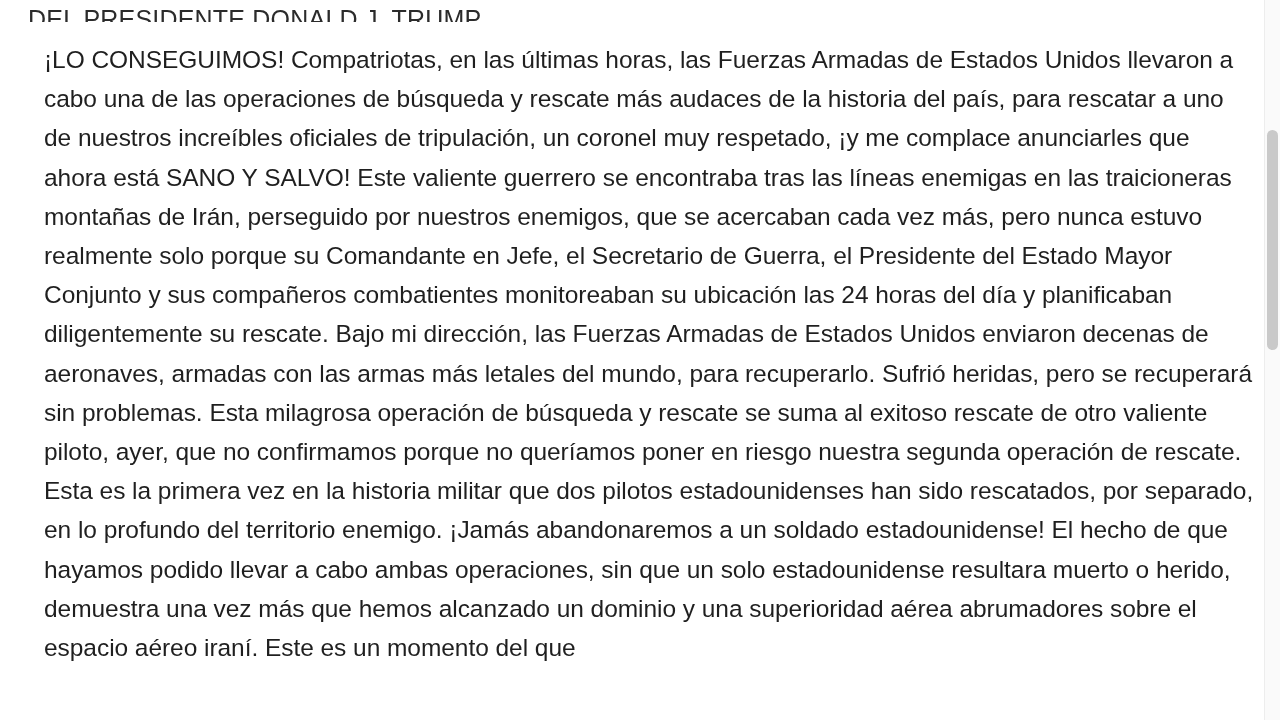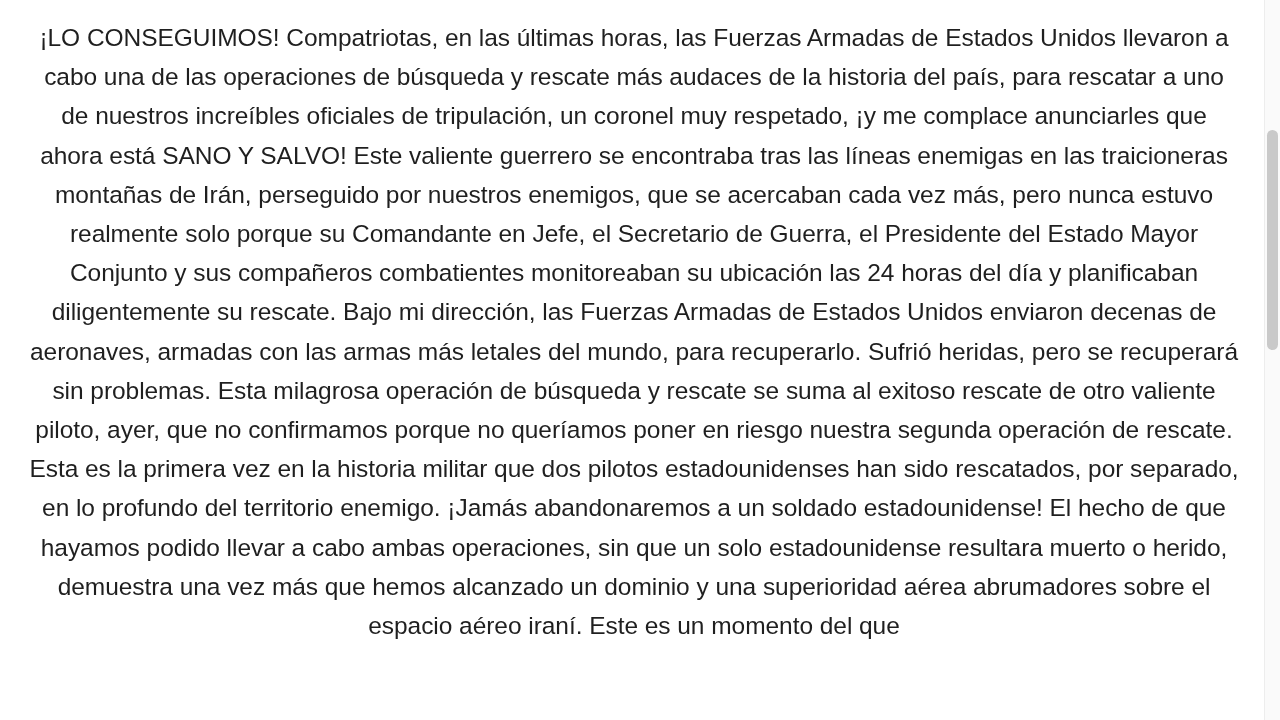--- a/index.html
+++ b/index.html
@@ -36,25 +36,25 @@
     padding: 0;
     font-weight: 400;
     height: 22px;
     overflow: hidden;
     white-space: nowrap;
   }
   .body-text {
     font-size: 24.5px;
     line-height: 39.2px;
     color: #1f1f1f;
-    margin: 0;
+    margin: 16px;
     padding: 0;
     font-weight: 400;
     letter-spacing: -0.05px;
-    text-align: center;
+    text-align: left;
     width: 1212px;
     margin-top: 18px;
   }
   .scrollbar-track {
     position: absolute;
     right: 0;
     top: 0;
     width: 15px;
     height: 720px;
     background: #fafafa;
@@ -69,20 +69,21 @@
     background: #c9c9c9;
     border-radius: 6px;
   }
 </style>
 </head>
 <body>
 
 <div class="page">
 
   <div class="content">
+    <div class="heading">DEL PRESIDENTE DONALD J. TRUMP</div>
     <div class="body-text">¡LO CONSEGUIMOS! Compatriotas, en las últimas horas, las Fuerzas Armadas de Estados Unidos llevaron a cabo una de las operaciones de búsqueda y rescate más audaces de la historia del país, para rescatar a uno de nuestros increíbles oficiales de tripulación, un coronel muy respetado, ¡y me complace anunciarles que ahora está SANO Y SALVO! Este valiente guerrero se encontraba tras las líneas enemigas en las traicioneras montañas de Irán, perseguido por nuestros enemigos, que se acercaban cada vez más, pero nunca estuvo realmente solo porque su Comandante en Jefe, el Secretario de Guerra, el Presidente del Estado Mayor Conjunto y sus compañeros combatientes monitoreaban su ubicación las 24 horas del día y planificaban diligentemente su rescate. Bajo mi dirección, las Fuerzas Armadas de Estados Unidos enviaron decenas de aeronaves, armadas con las armas más letales del mundo, para recuperarlo. Sufrió heridas, pero se recuperará sin problemas. Esta milagrosa operación de búsqueda y rescate se suma al exitoso rescate de otro valiente piloto, ayer, que no confirmamos porque no queríamos poner en riesgo nuestra segunda operación de rescate. Esta es la primera vez en la historia militar que dos pilotos estadounidenses han sido rescatados, por separado, en lo profundo del territorio enemigo. ¡Jamás abandonaremos a un soldado estadounidense! El hecho de que hayamos podido llevar a cabo ambas operaciones, sin que un solo estadounidense resultara muerto o herido, demuestra una vez más que hemos alcanzado un dominio y una superioridad aérea abrumadores sobre el espacio aéreo iraní. Este es un momento del que</div>
   </div>
 
   <div class="scrollbar-track">
     <div class="scrollbar-thumb"></div>
   </div>
 
 </div>
 
 </body></html>

